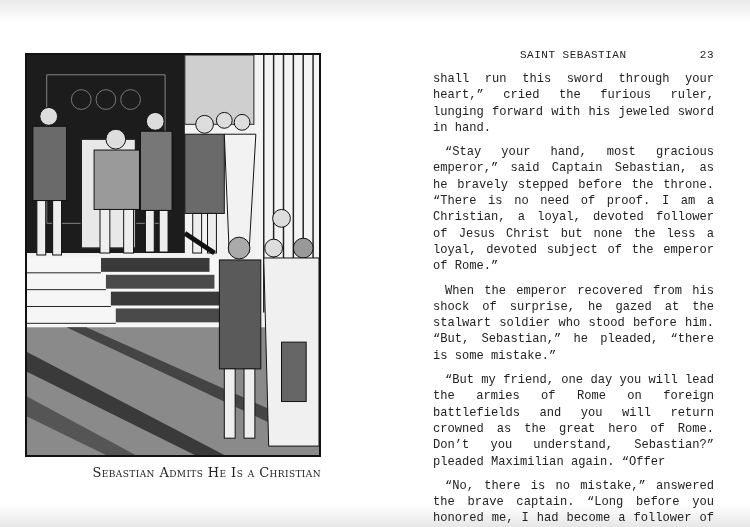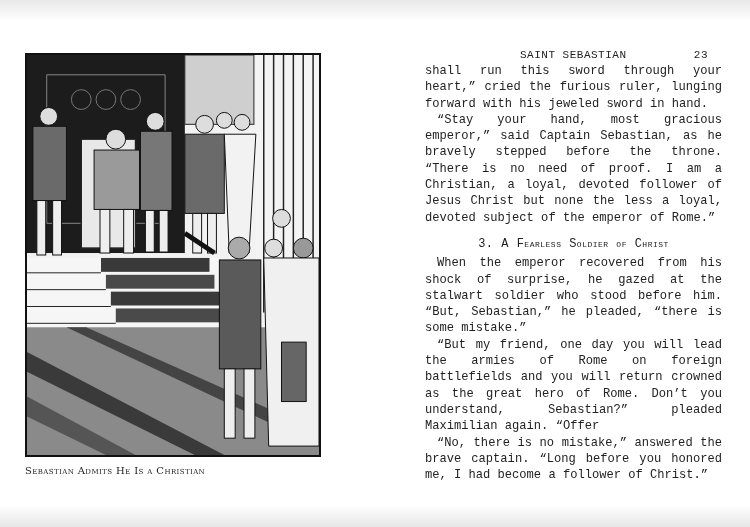--- a/index.html
+++ b/index.html
@@ -21,36 +21,36 @@
   .spread { position: absolute; left: 0; top: 0; width: 750px; height: 527px; }
 
   
   .plate {
     position: absolute; left: 25px; top: 53px; width: 296px; height: 404px;
     background: #f2f2f2; border: 2px solid #111; box-sizing: border-box; overflow: hidden;
   }
   .plate svg { display: block; width: 100%; height: 100%; }
   .caption {
     position: absolute; left: 25px; top: 465px; width: 296px;
-    text-align: left; font-size: 10px; letter-spacing: 0.4px;
+    text-align: right; font-size: 13px; letter-spacing: 0.4px;
     font-variant: small-caps; color: #222;
   }
 
   
   .page-text {
     position: absolute; left: 425px; top: 45px; width: 297px;
     font-family: Liberation Mono, monospace;
     font-size: 12.1px; line-height: 16.3px; color: #222;
   }
   .running-head {
     position: relative; height: 18px; font-size: 11px; letter-spacing: 0.5px;
   }
   .running-head .title { position: absolute; left: 95px; top: 2px; }
-  .running-head .pageno { position: absolute; right: 14px; top: 2px; }
-  .para { text-align: justify; margin: 0; }
+  .running-head .pageno { position: absolute; right: 8px; top: 2px; }
+  .para { text-align: justify; margin: 8px; }
   .para.indent { text-indent: 12px; }
   .section-heading {
     text-align: center; font-variant: small-caps; font-size: 12px;
     letter-spacing: 0.5px; margin: 10px 0 3px 0;
   }
 </style>
 </head>
 <body>
 
 <div class="shade-top"></div>
@@ -148,18 +148,17 @@
   </div>
   <div class="caption">Sebastian Admits He Is a Christian</div>
 
   <div class="page-text">
     <div class="running-head">
       <span class="title">SAINT SEBASTIAN</span>
       <span class="pageno">23</span>
     </div>
     <p class="para">shall run this sword through your heart,” cried the furious ruler, lunging forward with his jeweled sword in hand.</p>
     <p class="para indent">“Stay your hand, most gracious emperor,” said Captain Sebastian, as he bravely stepped before the throne. “There is no need of proof. I am a Christian, a loyal, devoted follower of Jesus Christ but none the less a loyal, devoted subject of the emperor of Rome.”</p>
-    <div class="section-heading">3. A Fearless Soldier of Christ</div>
     <p class="para indent">When the emperor recovered from his shock of surprise, he gazed at the stalwart soldier who stood before him. “But, Sebastian,” he pleaded, “there is some mistake.”</p>
     <p class="para indent">“But my friend, one day you will lead the armies of Rome on foreign battlefields and you will return crowned as the great hero of Rome. Don’t you understand, Sebastian?” pleaded Maximilian again. “Offer</p>
     <p class="para indent">“No, there is no mistake,” answered the brave captain. “Long before you honored me, I had become a follower of Christ.”</p>
   </div>
 </div>
 
 </body></html>

